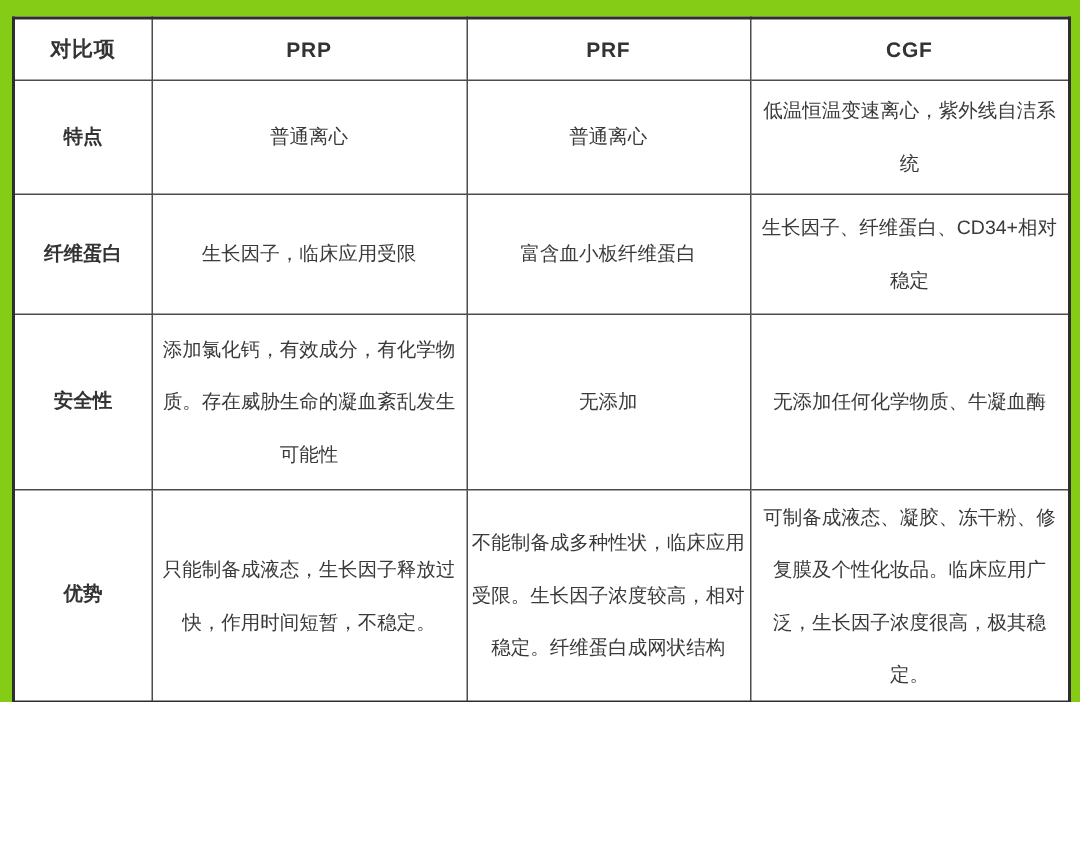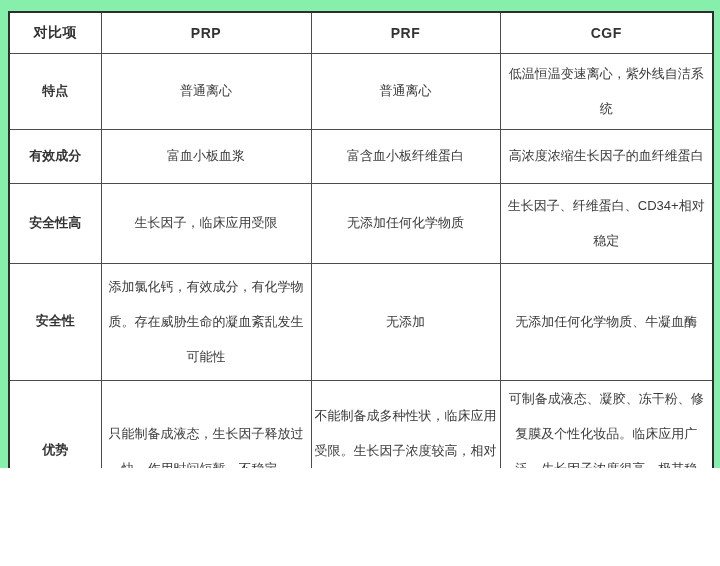--- a/index.html
+++ b/index.html
@@ -1,20 +1,20 @@
 <!DOCTYPE html>
 <html><head>
 <meta charset="utf-8">
 <style>
   html, body { margin: 0; padding: 0; background: #ffffff; }
   .screen {
     position: relative;
     width: 720px;
     height: 468px;
-    background: #86efac;
+    background: #84cc16;
     font-family: "Liberation Sans", sans-serif;
     color: #3a3a3a;
     overflow: hidden;
   }
   table.cmp {
     position: absolute;
     left: 8px;
     top: 11px;
     width: 704px;
     border-collapse: collapse;
@@ -73,30 +73,24 @@
         <th>PRP</th>
         <th>PRF</th>
         <th>CGF</th>
       </tr>
       <tr class="r0">
         <td class="lbl">特点</td>
         <td>普通离心</td>
         <td>普通离心</td>
         <td>低温恒温变速离心，紫外线自洁系统</td>
       </tr>
-      <tr class="r1">
-        <td class="lbl">有效成分</td>
-        <td>富血小板血浆</td>
+      <tr class="r3">
+        <td class="lbl">纤维蛋白</td>
+        <td>生长因子，临床应用受限</td>
         <td>富含血小板纤维蛋白</td>
-        <td>高浓度浓缩生长因子的血纤维蛋白</td>
-      </tr>
-      <tr class="r3">
-        <td class="lbl">安全性高</td>
-        <td>生长因子，临床应用受限</td>
-        <td>无添加任何化学物质</td>
         <td>生长因子、纤维蛋白、CD34+相对稳定</td>
       </tr>
       <tr class="r4">
         <td class="lbl">安全性</td>
         <td>添加氯化钙，有效成分，有化学物质。存在威胁生命的凝血紊乱发生可能性</td>
         <td>无添加</td>
         <td>无添加任何化学物质、牛凝血酶</td>
       </tr>
       <tr class="r5">
         <td class="lbl">优势</td>

